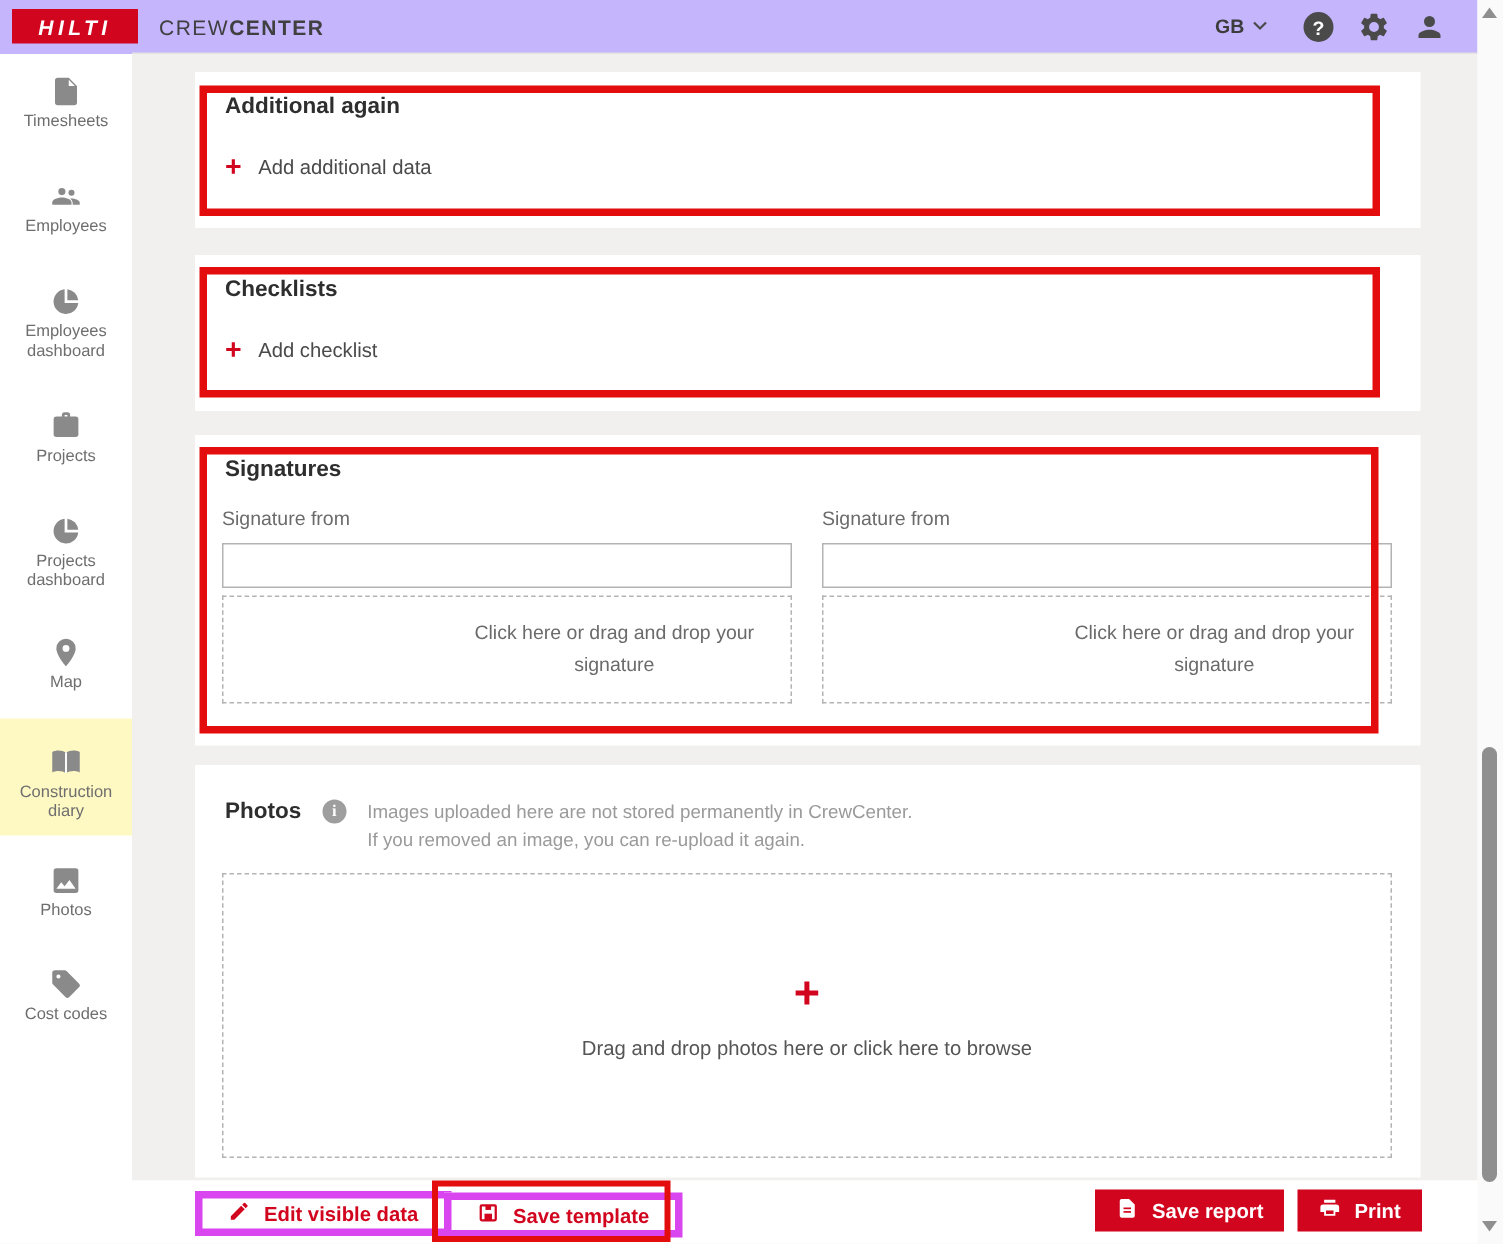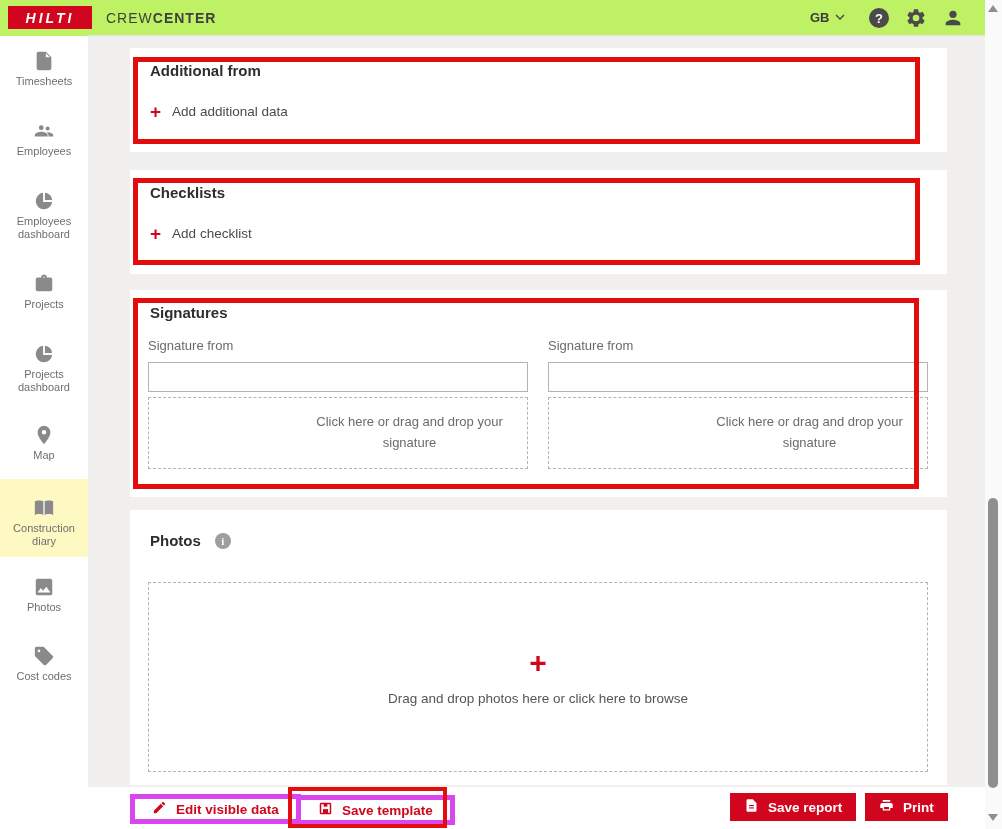--- a/index.html
+++ b/index.html
@@ -2,21 +2,21 @@
 <html><head>
 <meta charset="utf-8">
 <style>
   * { margin:0; padding:0; box-sizing:border-box; }
   html,body { width:1002px; height:829px; }
   body {
     position:relative; overflow:hidden; background:#ffffff;
     font-family:"Liberation Sans", sans-serif; color:#333;
   }
   
-  .header { position:absolute; left:0; top:0; width:985px; height:36px; background:#bef264; z-index:20; }
+  .header { position:absolute; left:0; top:0; width:985px; height:36px; background:#c4b5fd; z-index:20; }
   .header-line { position:absolute; left:88px; top:35px; width:897px; height:1px; background:#e4e3e1; z-index:21; }
   .logo { position:absolute; left:8px; top:6px; width:84px; height:23px; background:#d2051e;
     color:#fff; display:flex; align-items:center; justify-content:center;
     font-weight:bold; font-style:italic; font-size:14px; letter-spacing:3px; }
   .app-name { position:absolute; left:106px; top:10px; font-size:14px; letter-spacing:1px; color:#404040; }
   .app-name b { font-weight:bold; }
   .lang { position:absolute; left:810px; top:9px; display:flex; align-items:center; gap:2px;
     font-size:13px; font-weight:bold; color:#3c3c3c; cursor:pointer; }
   .hdr-icon { position:absolute; top:7px; width:22px; height:22px; color:#4a4a4a; cursor:pointer; }
   .hdr-icon svg { width:22px; height:22px; fill:currentColor; }
@@ -166,21 +166,21 @@
           <path d="M21.4 11.6l-9-9A2 2 0 0 0 11 2H4a2 2 0 0 0-2 2v7c0 .55.22 1.05.59 1.41l9 9a2 2 0 0 0 2.83 0l7-7a2 2 0 0 0-.02-2.81zM6.5 8A1.5 1.5 0 1 1 8 6.5 1.5 1.5 0 0 1 6.5 8z"></path>
         </svg></span>
     <span>Cost codes</span>
   </div>
 </div>
 
 <div class="main">
 
   <div class="card" style="top:12px; height:104px;">
     <div class="hl-box" style="left:3px; top:9px; width:787px; height:87px;"></div>
-    <div class="card-title">Additional from</div>
+    <div class="card-title">Additional again</div>
     <div class="add-row" style="top:54px;">
       <span class="plus">+</span>
       <span class="add-label">Add additional data</span>
     </div>
   </div>
 
   <div class="card" style="top:134px; height:104px;">
     <div class="hl-box" style="left:3px; top:8px; width:787px; height:87px;"></div>
     <div class="card-title">Checklists</div>
     <div class="add-row" style="top:54px;">
@@ -209,20 +209,24 @@
       </div>
     </div>
   </div>
 
   <div class="card" style="top:474px; height:275px;">
     <div class="photos-head">
       <span class="photos-title">Photos</span>
       <span class="info-icon">
           <span>i</span>
         </span>
+      <span class="photos-info">
+        <span>Images uploaded here are not stored permanently in CrewCenter.</span><br>
+        <span>If you removed an image, you can re-upload it again.</span>
+      </span>
     </div>
     <div class="photos-drop">
       <span class="big-plus">+</span>
       <span class="drop-label">Drag and drop photos here or click here to browse</span>
     </div>
   </div>
 
 </div>
 
 <div class="footer">

